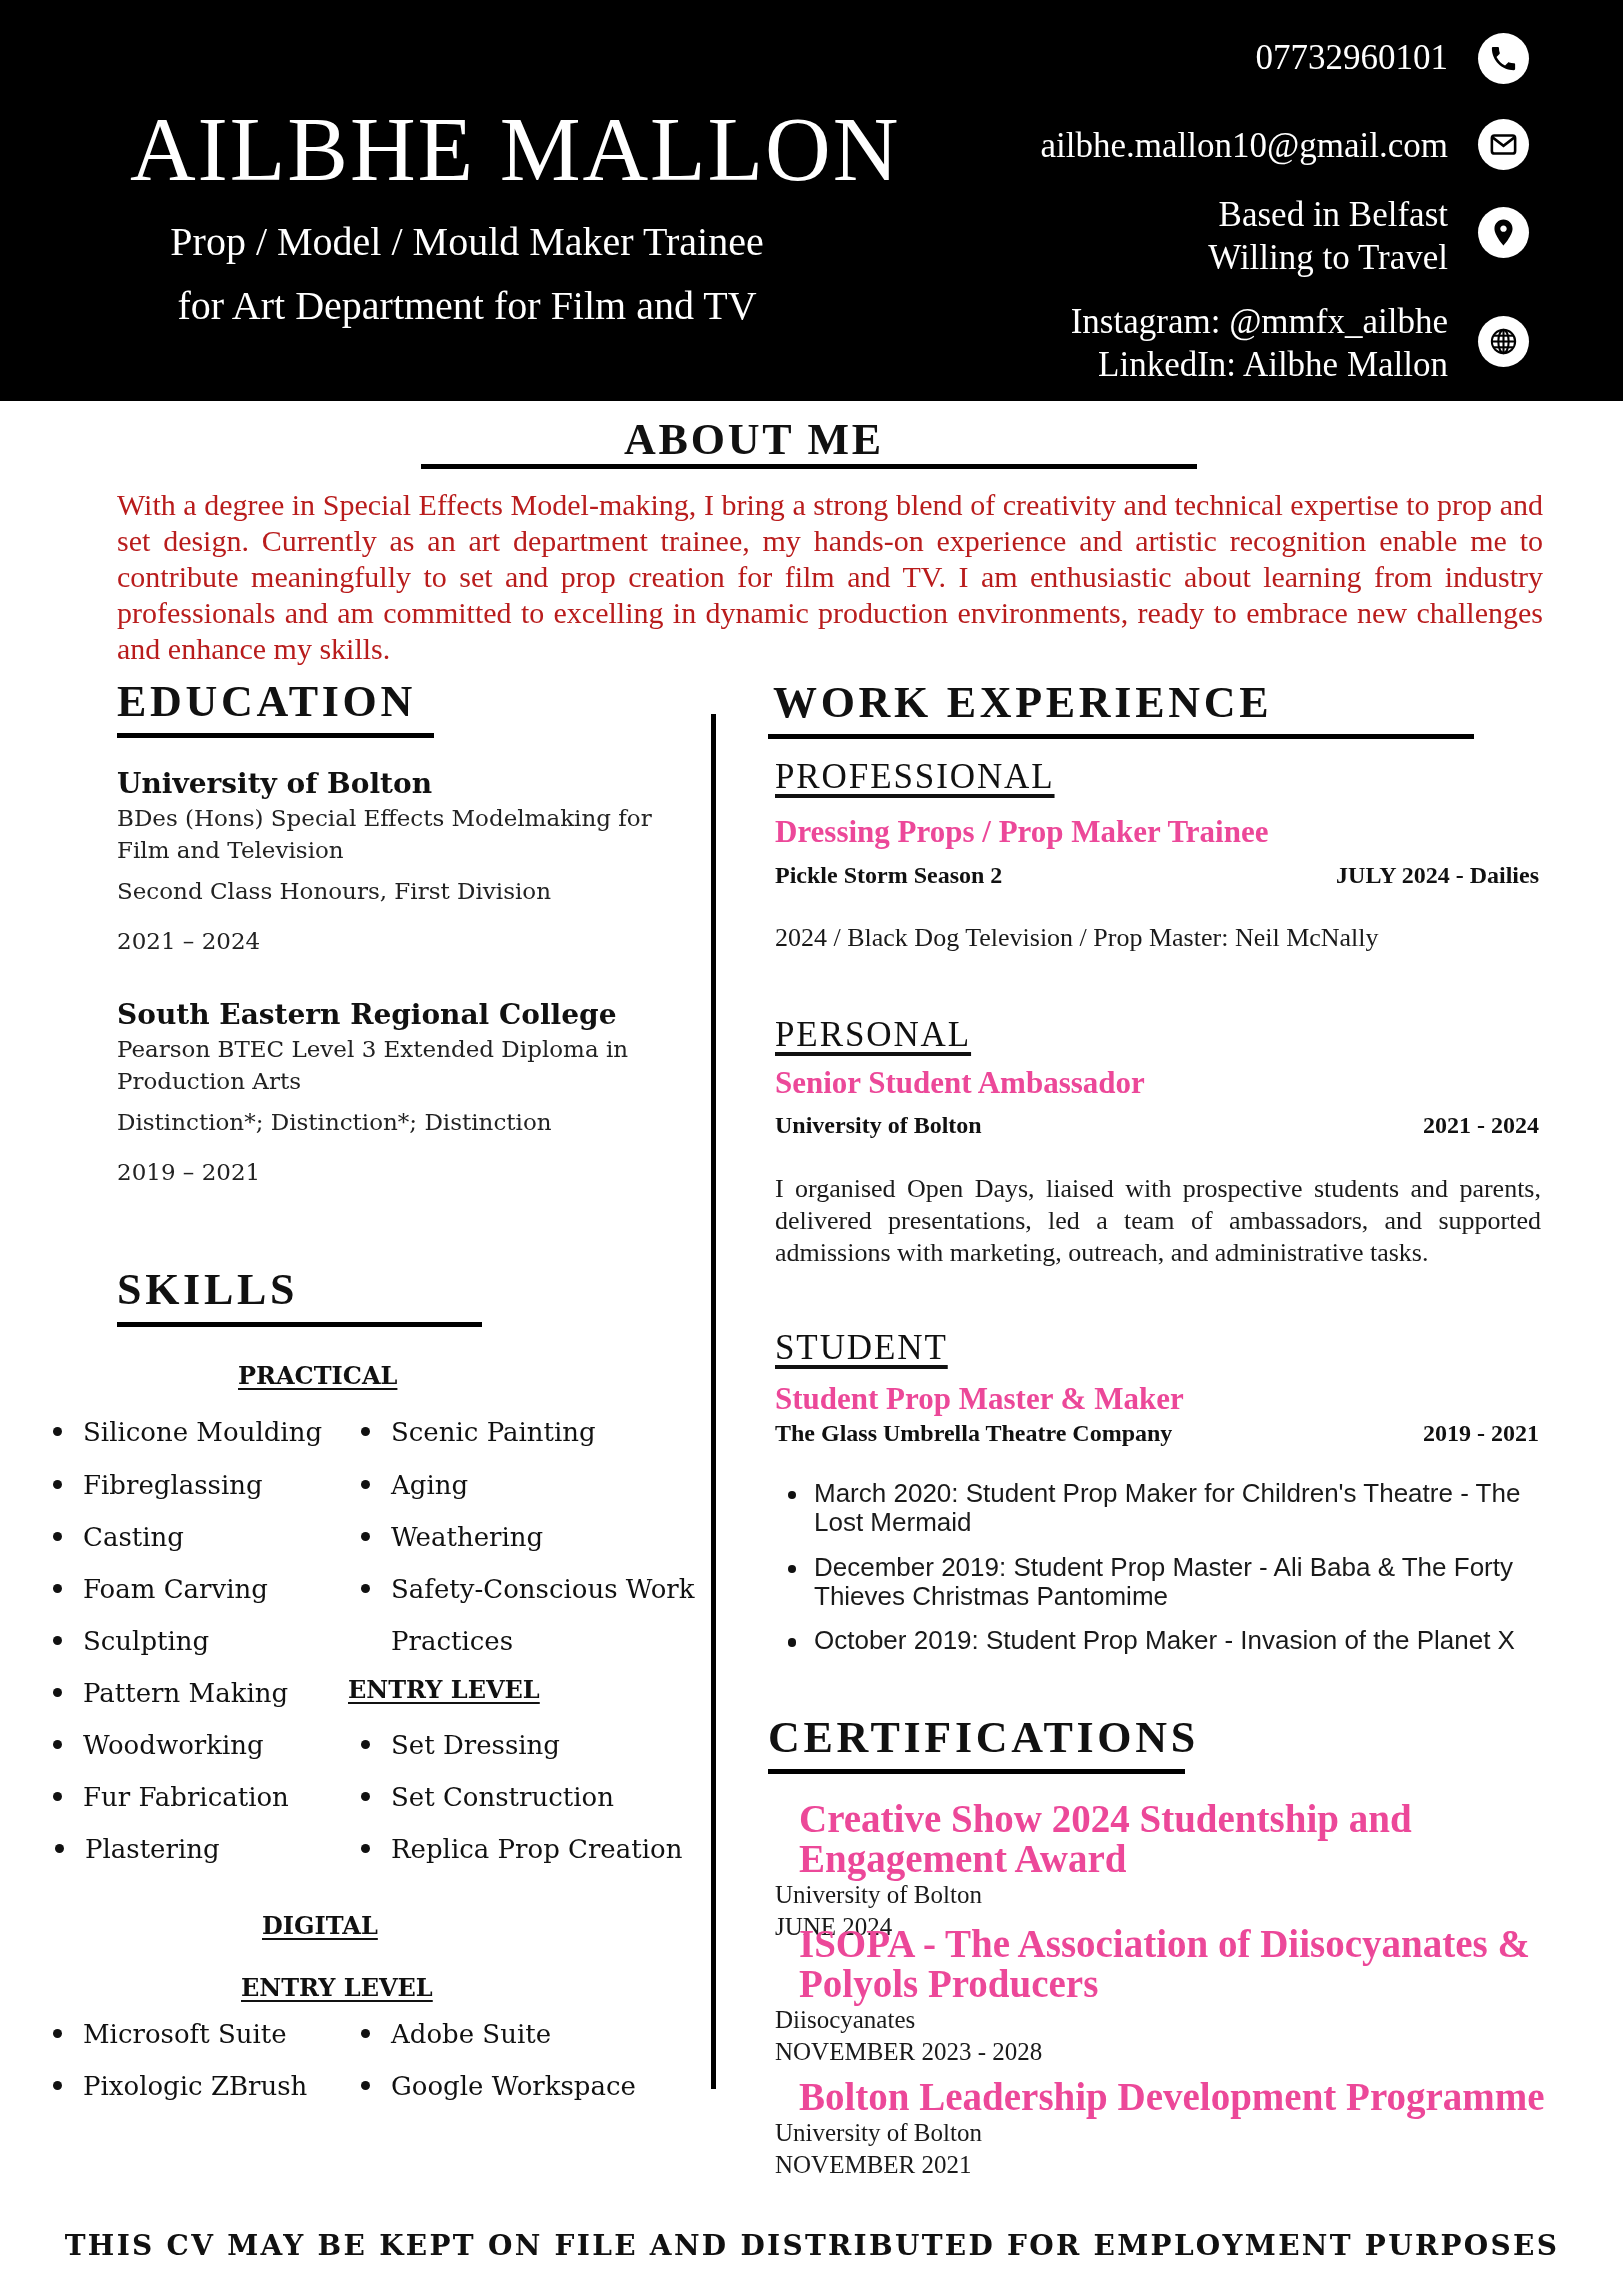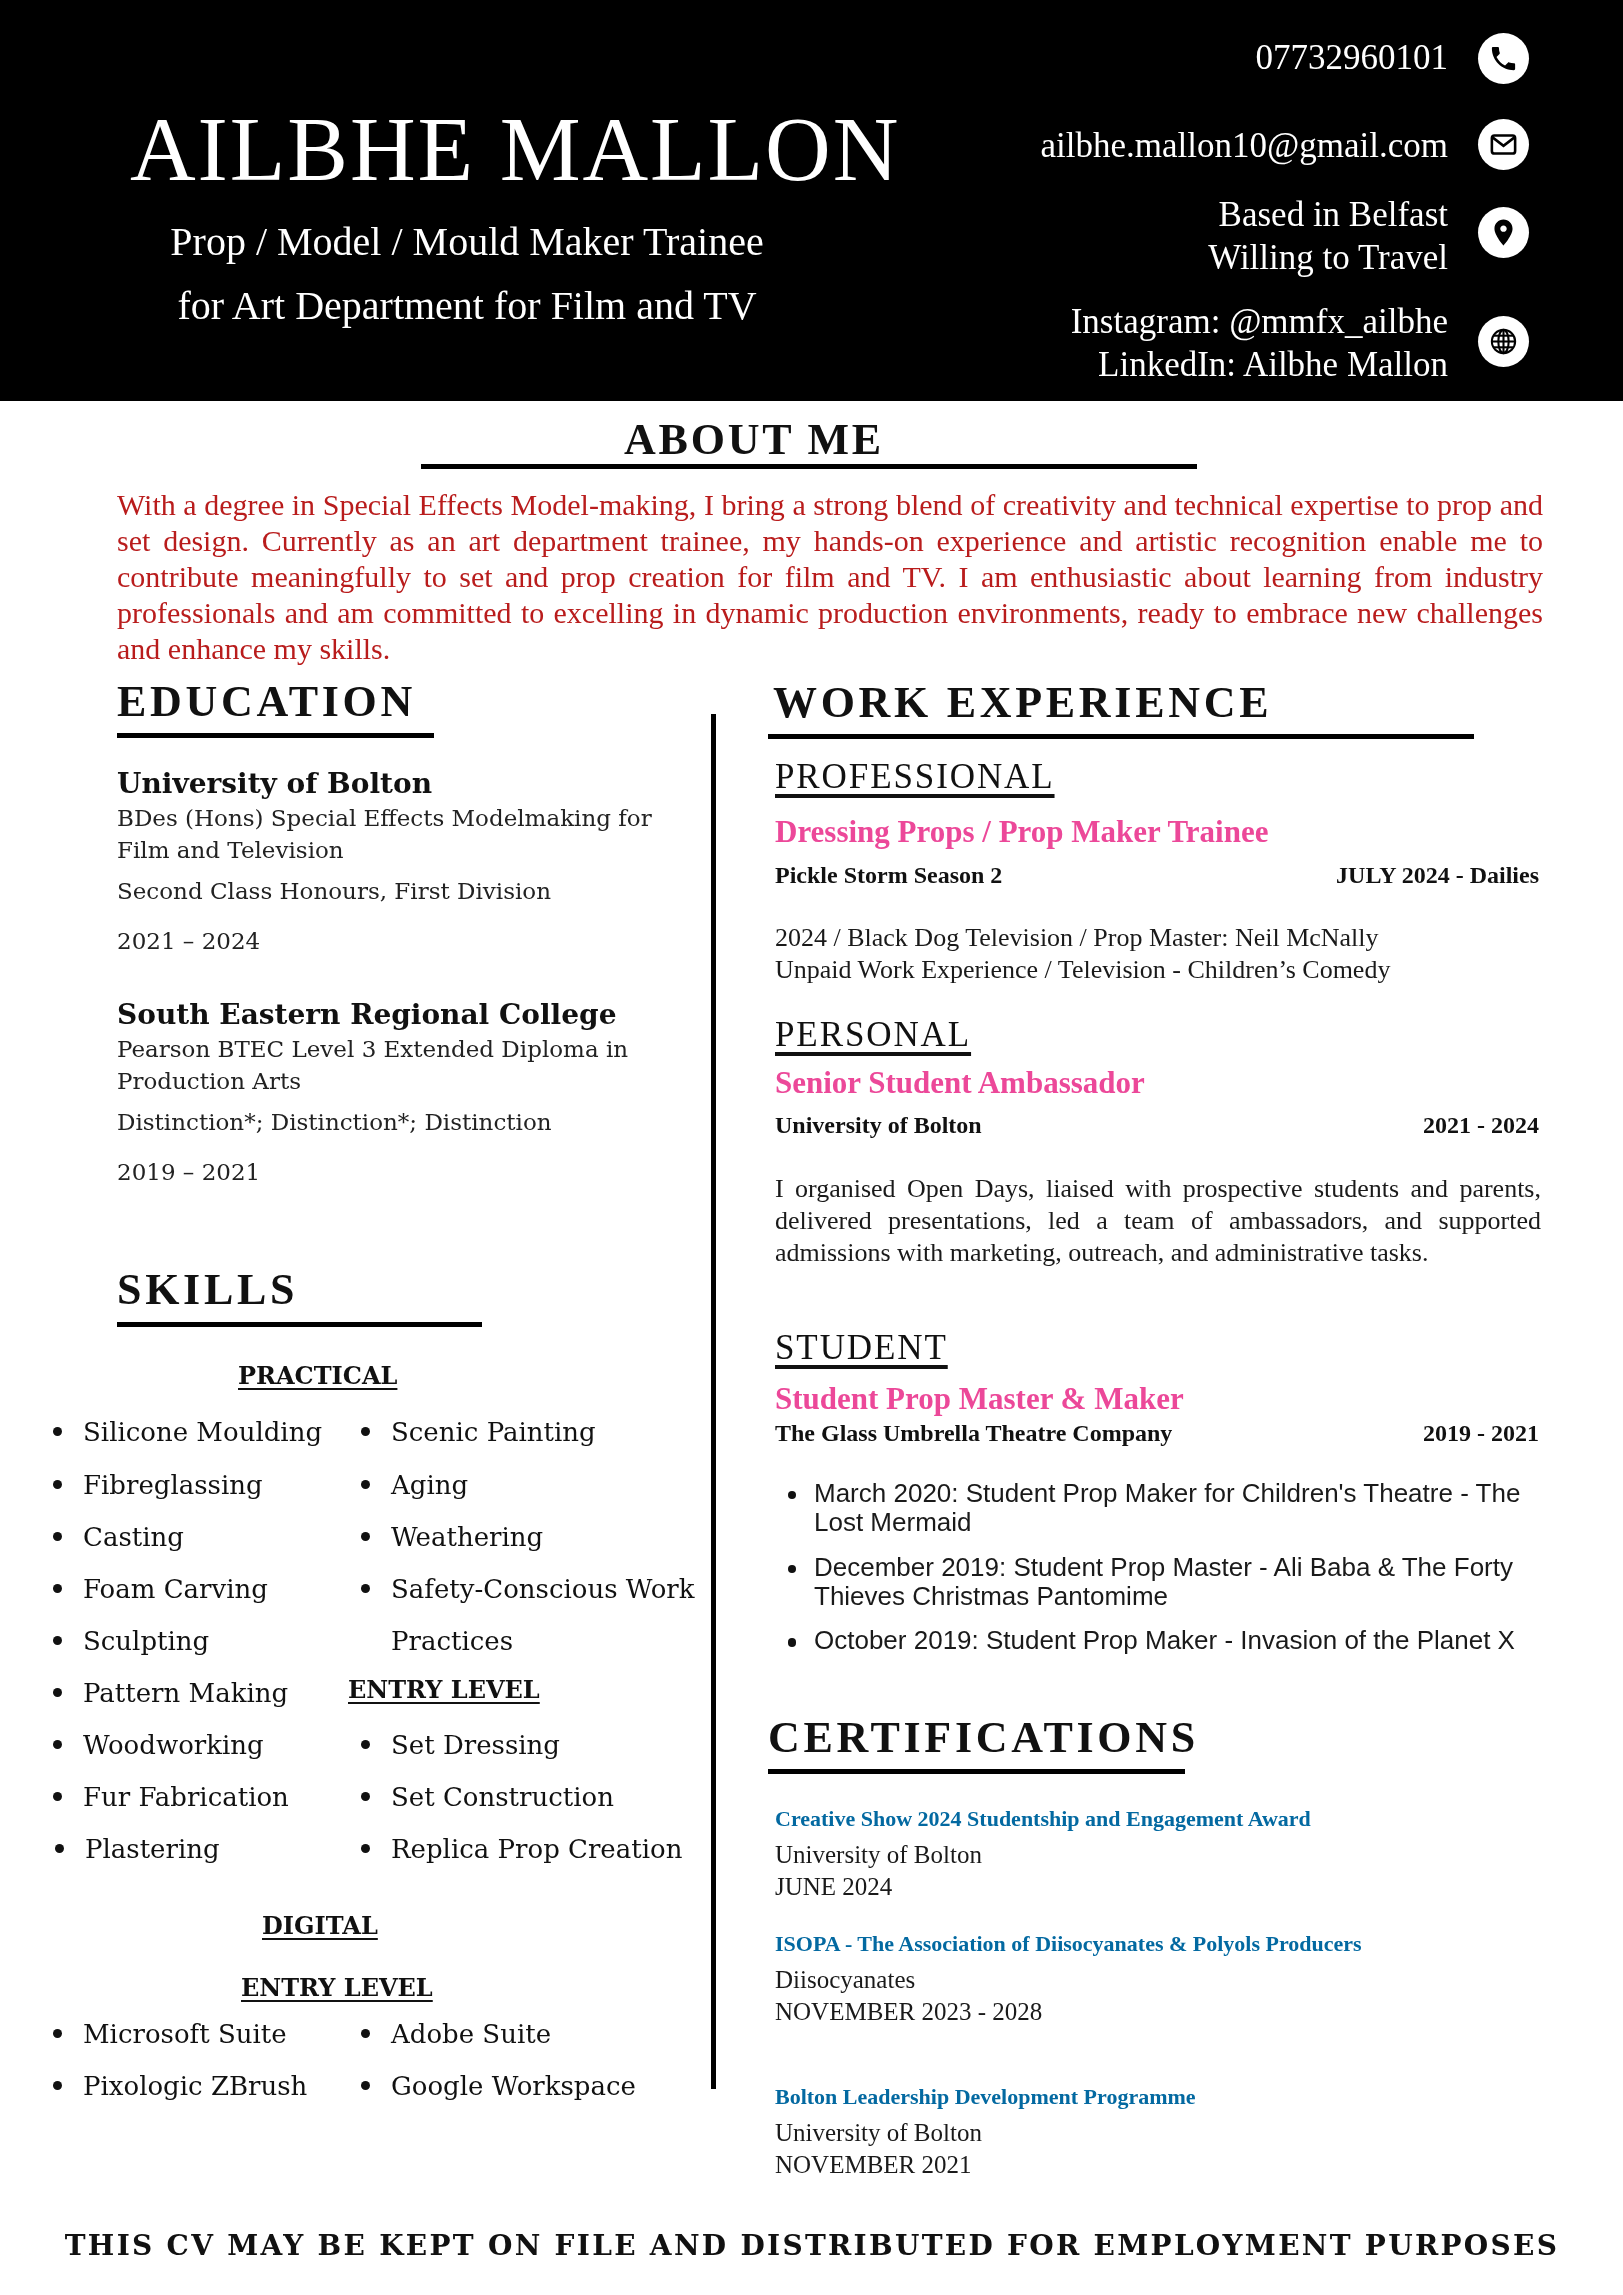--- a/index.html
+++ b/index.html
@@ -57,21 +57,21 @@
     .job-title { position: absolute; left: 775px; font-family: "Liberation Serif", serif; font-weight: bold; font-size: 31px; color: #ec4899; white-space: nowrap; }
     .job-meta { position: absolute; left: 775px; width: 764px; display: flex; justify-content: space-between; font-family: "Liberation Serif", serif; font-weight: bold; font-size: 24px; color: #111; white-space: nowrap; }
     .job-desc { position: absolute; left: 775px; width: 766px; font-family: "Liberation Serif", serif; font-size: 26px; line-height: 32px; color: #1a1a1a; }
     .job-desc.justify { text-align: justify; text-align-last: left; }
     .bullets { position: absolute; left: 775px; width: 764px; list-style: none; }
     .bullets li { position: relative; padding-left: 39px; font-family: Liberation Sans, sans-serif; font-size: 26px; line-height: 29px; color: #1a1a1a; margin-bottom: 15.7px; }
     .bullets li .dot { position: absolute; left: 13px; top: 12px; width: 8.3px; height: 8.3px; border-radius: 50%; background: #111; }
 
     
     .cert { position: absolute; left: 775px; width: 824px; }
-    .cert-title { font-family: "Liberation Serif", serif; font-weight: bold; font-size: 22px; line-height: 40px; color: #0369a1; }
+    .cert-title { font-family: "Liberation Serif", serif; font-weight: bold; font-size: 39px; line-height: 40px; color: #ec4899; margin-left: 24px; }
     .cert-line { font-family: "Liberation Serif", serif; font-size: 25px; line-height: 32px; color: #1a1a1a; }
 
     
     .footer-note { position: absolute; left: 0; width: 1624px; top: 2229px; text-align: center; font-family: "DejaVu Serif", serif; font-weight: bold; font-size: 28px; letter-spacing: 2.3px; color: #111; white-space: nowrap; }
   </style>
 </head>
 <body>
 
 <div class="header">
   <h1 class="name">AILBHE MALLON</h1>
@@ -194,21 +194,20 @@
 <div class="sec-rule" style="left:768px; top:734px; width:706px;"></div>
 
 <div class="sub-head" style="top:757px;">PROFESSIONAL</div>
 <div class="job-title" style="top:814px;">Dressing Props / Prop Maker Trainee</div>
 <div class="job-meta" style="top:862px;">
   <span>Pickle Storm Season 2</span>
   <span>JULY 2024 - Dailies</span>
 </div>
 <div class="job-desc" style="top:922px;">
   <div>2024 / Black Dog Television / Prop Master: Neil McNally</div>
-  <div>Unpaid Work Experience / Television - Children’s Comedy</div>
 </div>
 
 <div class="sub-head" style="top:1015px;">PERSONAL</div>
 <div class="job-title" style="top:1065px;">Senior Student Ambassador</div>
 <div class="job-meta" style="top:1112px;">
   <span>University of Bolton</span>
   <span>2021 - 2024</span>
 </div>
 <p class="job-desc justify" style="top:1173px;">I organised Open Days, liaised with prospective students and parents, delivered presentations, led a team of ambassadors, and supported admissions with marketing, outreach, and administrative tasks.</p>
 

